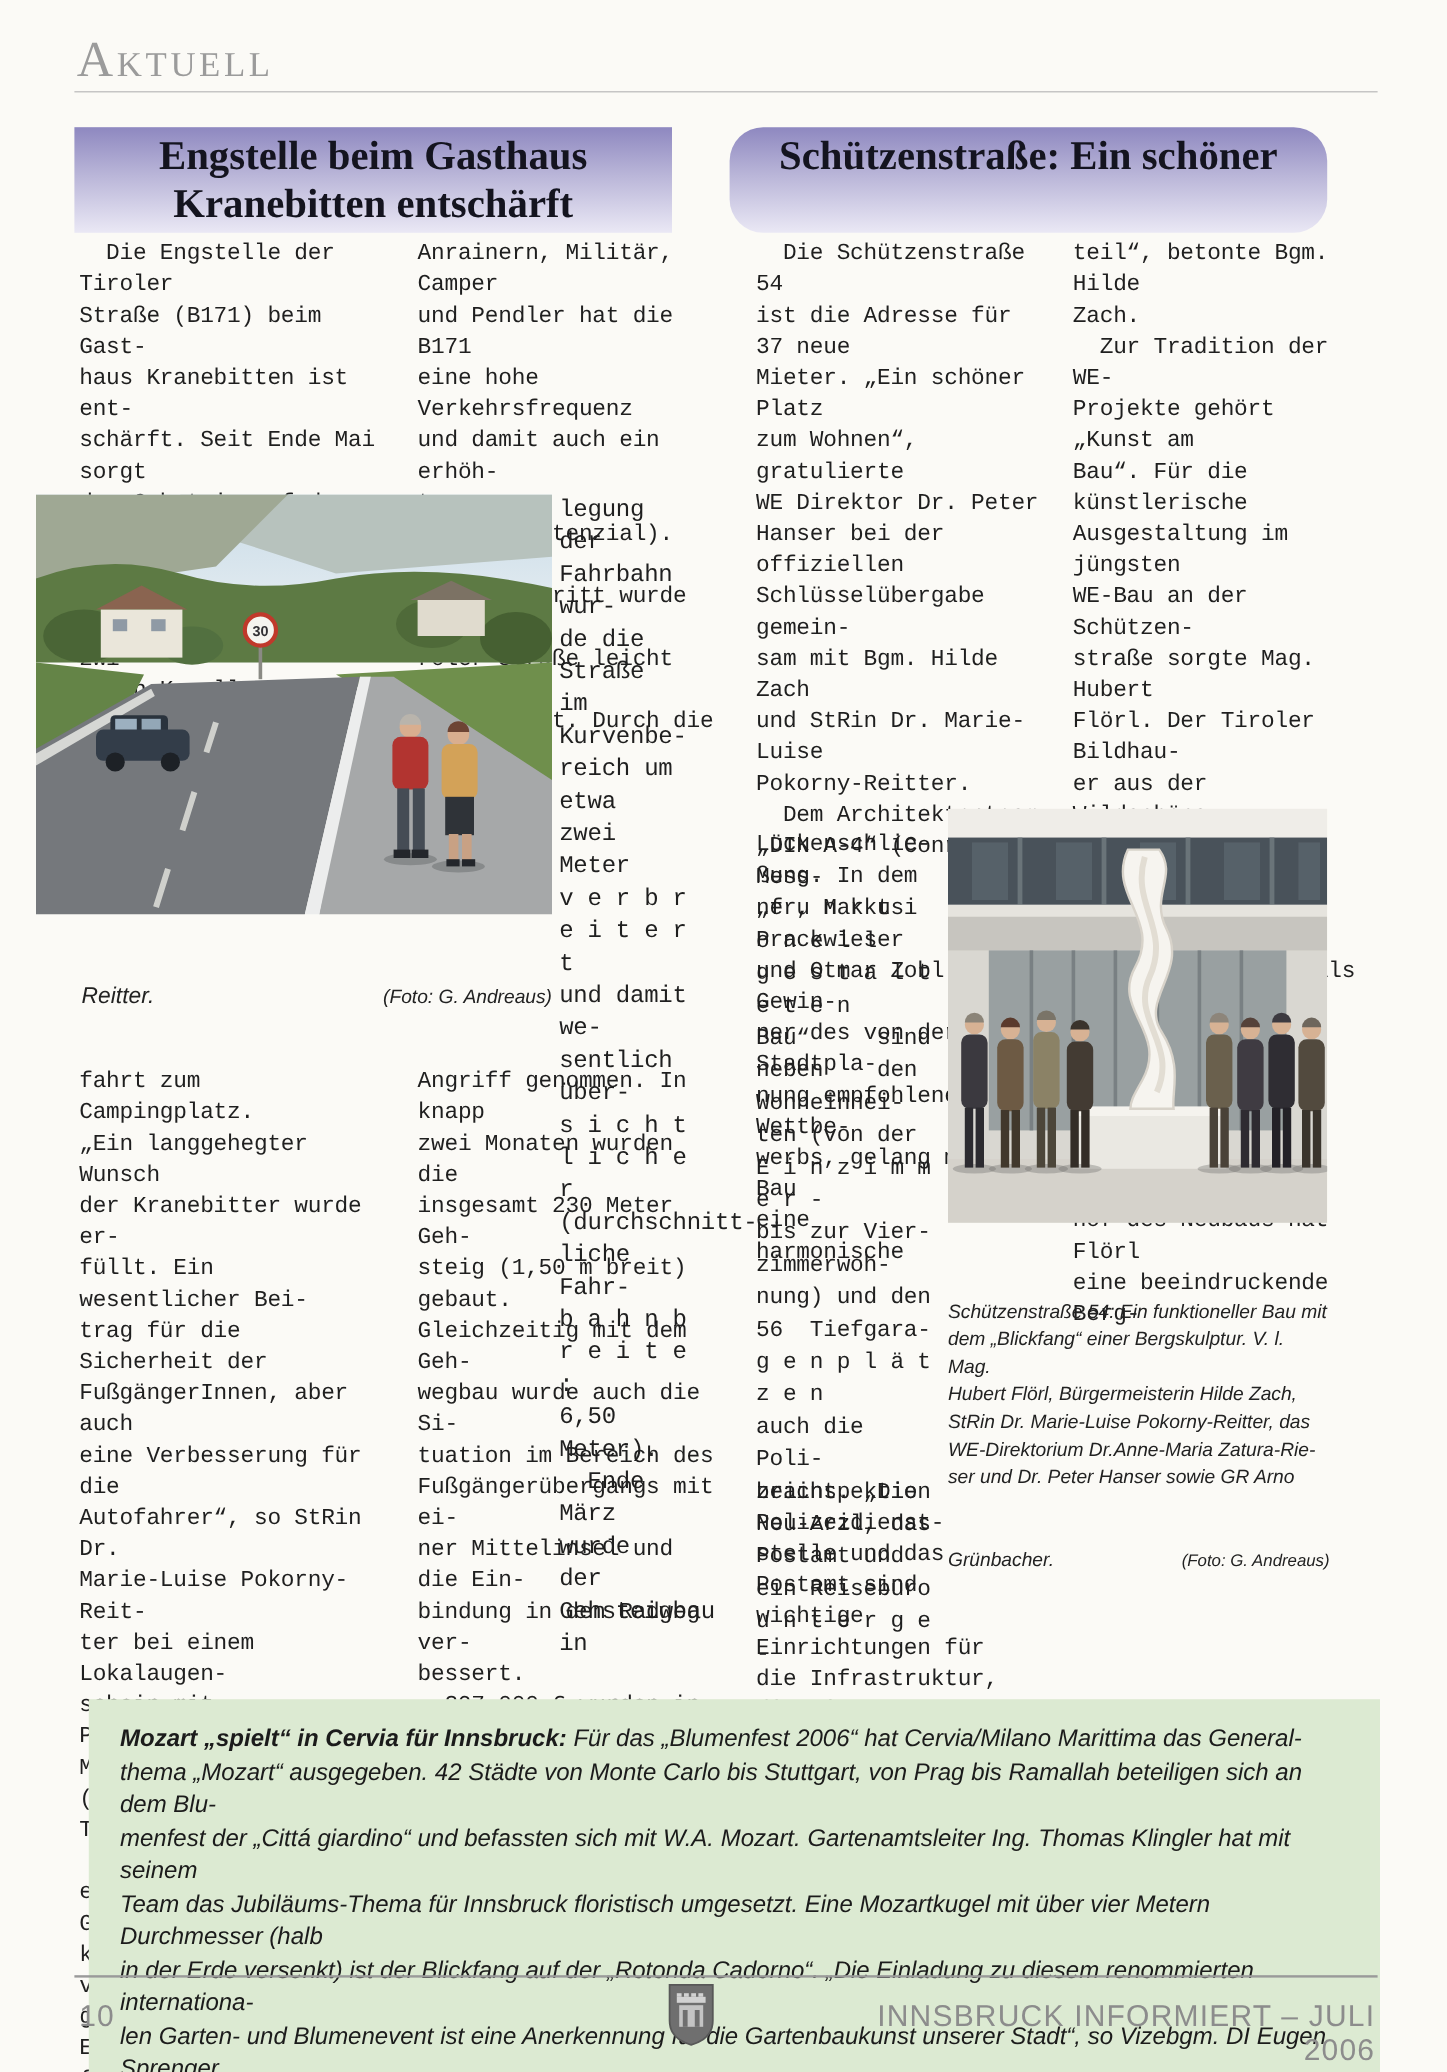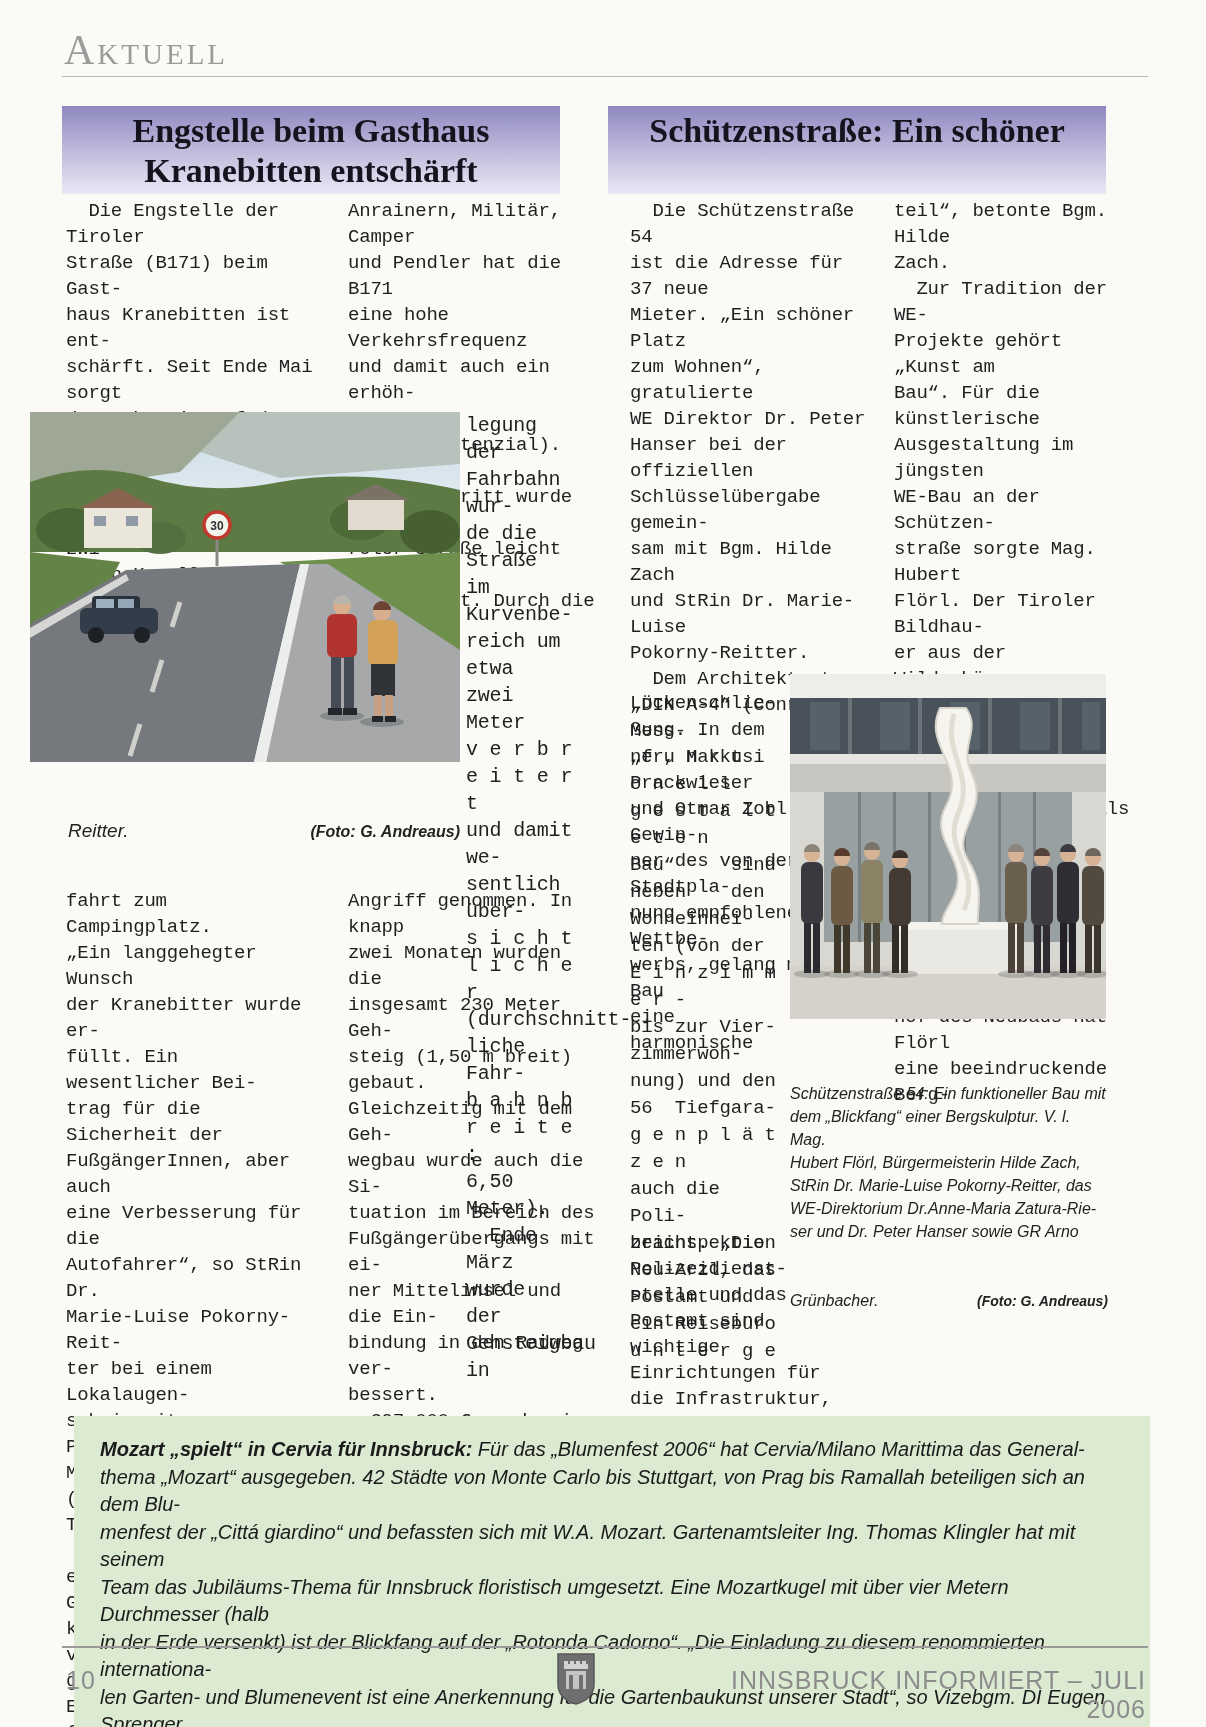--- a/index.html
+++ b/index.html
@@ -10,21 +10,21 @@
           letter-spacing:3px;color:#9b9b9b;}
   .rule{height:0;border-top:1px solid #b9b9b9;}
   .rule.bottom{border-top:2px solid #9a9a9a;}
   .headbox{background:linear-gradient(var(--head-top,#8e88c0),#b9b5d8 45%,var(--head-bot,#eae8f5));
            text-align:center;font-family:"Liberation Serif",serif;font-weight:bold;
            font-size:34px;line-height:40px;color:#14141f;padding-top:5px;box-sizing:border-box;}
   .body-text{font-size:19px;line-height:26px;white-space:pre-wrap;letter-spacing:-0.2px;font-family:Liberation Mono, monospace;}
   .narrow{font-size:20px;}
   .caption{font-style:italic;font-size:19px;line-height:25px;white-space:pre-wrap;color:#222;}
   .caption .cap-last{display:flex;justify-content:space-between;align-items:baseline;}
-  .caption .credit{font-size:16px;font-weight:bold;}
+  .caption .credit{font-size:16px;}
   .caption.small{font-size:16px;line-height:23px;}
   .caption.small .credit{font-size:14px;}
   .greenbox{background:var(--green,#dcead2);padding:20px 26px;box-sizing:border-box;
             font-style:italic;font-size:20px;line-height:27.5px;color:#1b1b1b;white-space:pre-wrap;}
   .greenbox .lead{font-weight:bold;}
   .footer-text{color:#8c8c8c;font-size:25px;letter-spacing:1px;}
   .photo{display:block;}
 </style>
 </head>
 <body>
@@ -32,21 +32,21 @@
 <div class="page">
 
   <div class="abs kicker" style="left:64px;top:26px;">Aktuell</div>
   <div class="abs rule" style="left:62px;top:76px;width:1086px;"></div>
 
   <div class="abs headbox" style="left:62px;top:106px;width:498px;height:88px;">
     <div>Engstelle beim Gasthaus</div>
     <div>Kranebitten entschärft</div>
   </div>
 
-  <div class="abs headbox" style="left:608px;top:106px;width:498px;height:88px;">
+  <div class="abs headbox" style="left:608px;top:106px;width:498px;height:88px;border-radius:28px;">
     <div>Schützenstraße: Ein schöner</div>
   </div>
 
   <div class="abs body-text" style="left:66px;top:198px;width:248px;">  Die Engstelle der Tiroler
 Straße (B171) beim Gast-
 haus Kranebitten ist ent-
 schärft. Seit Ende Mai sorgt
 der Gehsteig auf der nörd-
 lichen Straßenseite für eine
 „sichere  Verbindung   zwi-

